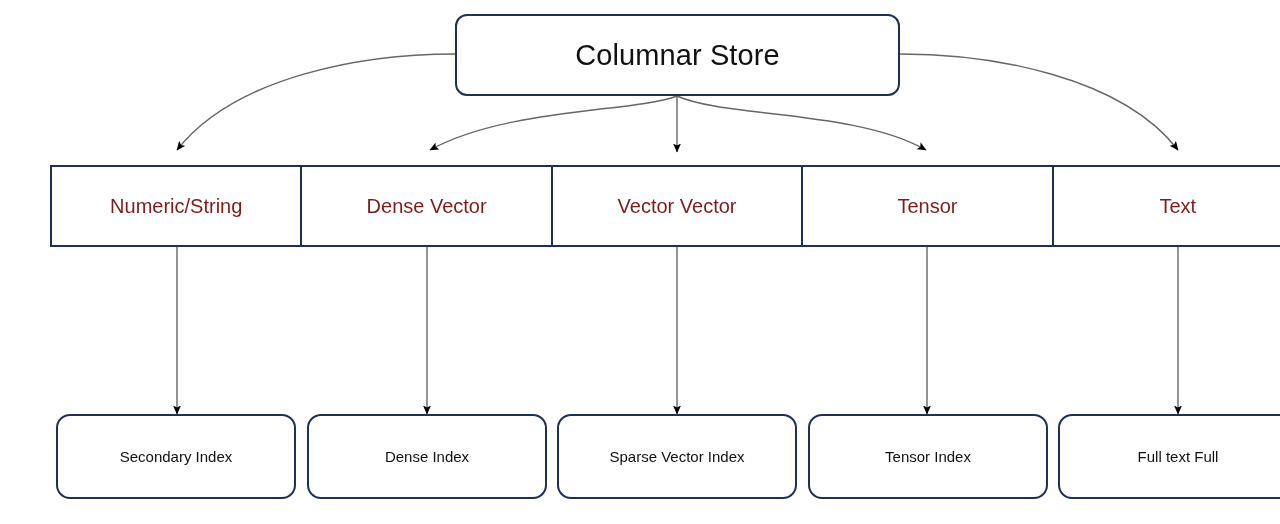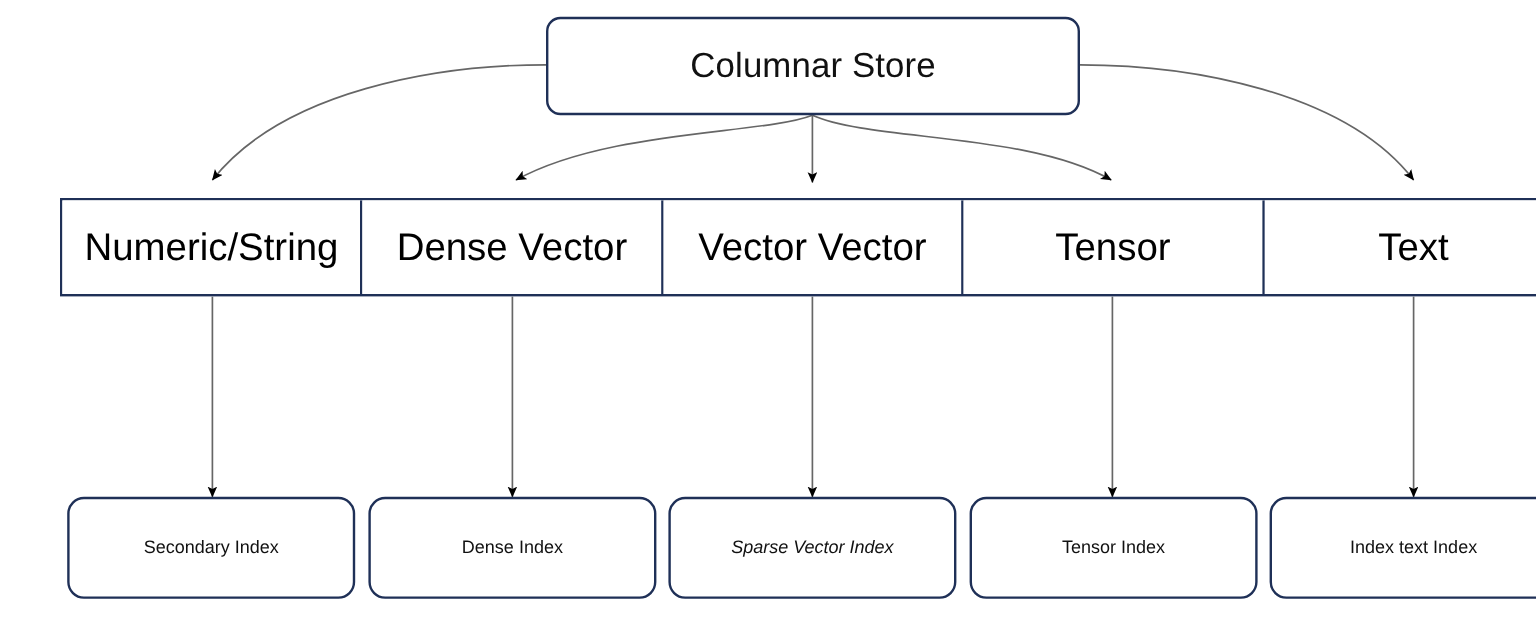--- a/index.html
+++ b/index.html
@@ -74,24 +74,24 @@
     display: flex;
     align-items: center;
     justify-content: center;
     background: #ffffff;
   }
   .strip-cell:last-child {
     border-right: none;
     align-items: center;
   }
   .strip-cell .node-label {
-    font-size: 32px;
+    font-size: 20px;
     font-weight: 400;
     line-height: 1;
-    color: #000000;
+    color: #7f1d1d;
     white-space: nowrap;
   }
 
   
   .node-leaf {
     position: absolute;
     top: 414px;
     width: 240px;
     height: 85px;
     box-sizing: border-box;
@@ -104,21 +104,21 @@
   }
   .node-leaf .node-label {
     font-size: 15px;
     font-weight: 400;
     line-height: 1;
     color: #111111;
     white-space: nowrap;
   }
   .leaf-0 { left: 20px; }
   .leaf-1 { left: 271px; }
-  .leaf-2 { left: 521px; font-style: italic; }
+  .leaf-2 { left: 521px; }
   .leaf-3 { left: 772px; align-items: center; }
   .leaf-4 { left: 1022px; }
 </style>
 </head>
 <body>
 
 <div id="diagram-root">
 
   <svg id="edge-layer" width="1280" height="524" viewBox="0 0 1280 524" xmlns="http://www.w3.org/2000/svg">
     <defs>
@@ -172,16 +172,16 @@
   <div class="node-leaf leaf-1">
     <span class="node-label">Dense Index</span>
   </div>
   <div class="node-leaf leaf-2">
     <span class="node-label">Sparse Vector Index</span>
   </div>
   <div class="node-leaf leaf-3">
     <span class="node-label">Tensor Index</span>
   </div>
   <div class="node-leaf leaf-4">
-    <span class="node-label">Index text Index</span>
+    <span class="node-label">Full text Full</span>
   </div>
 
 </div>
 
 </body></html>

